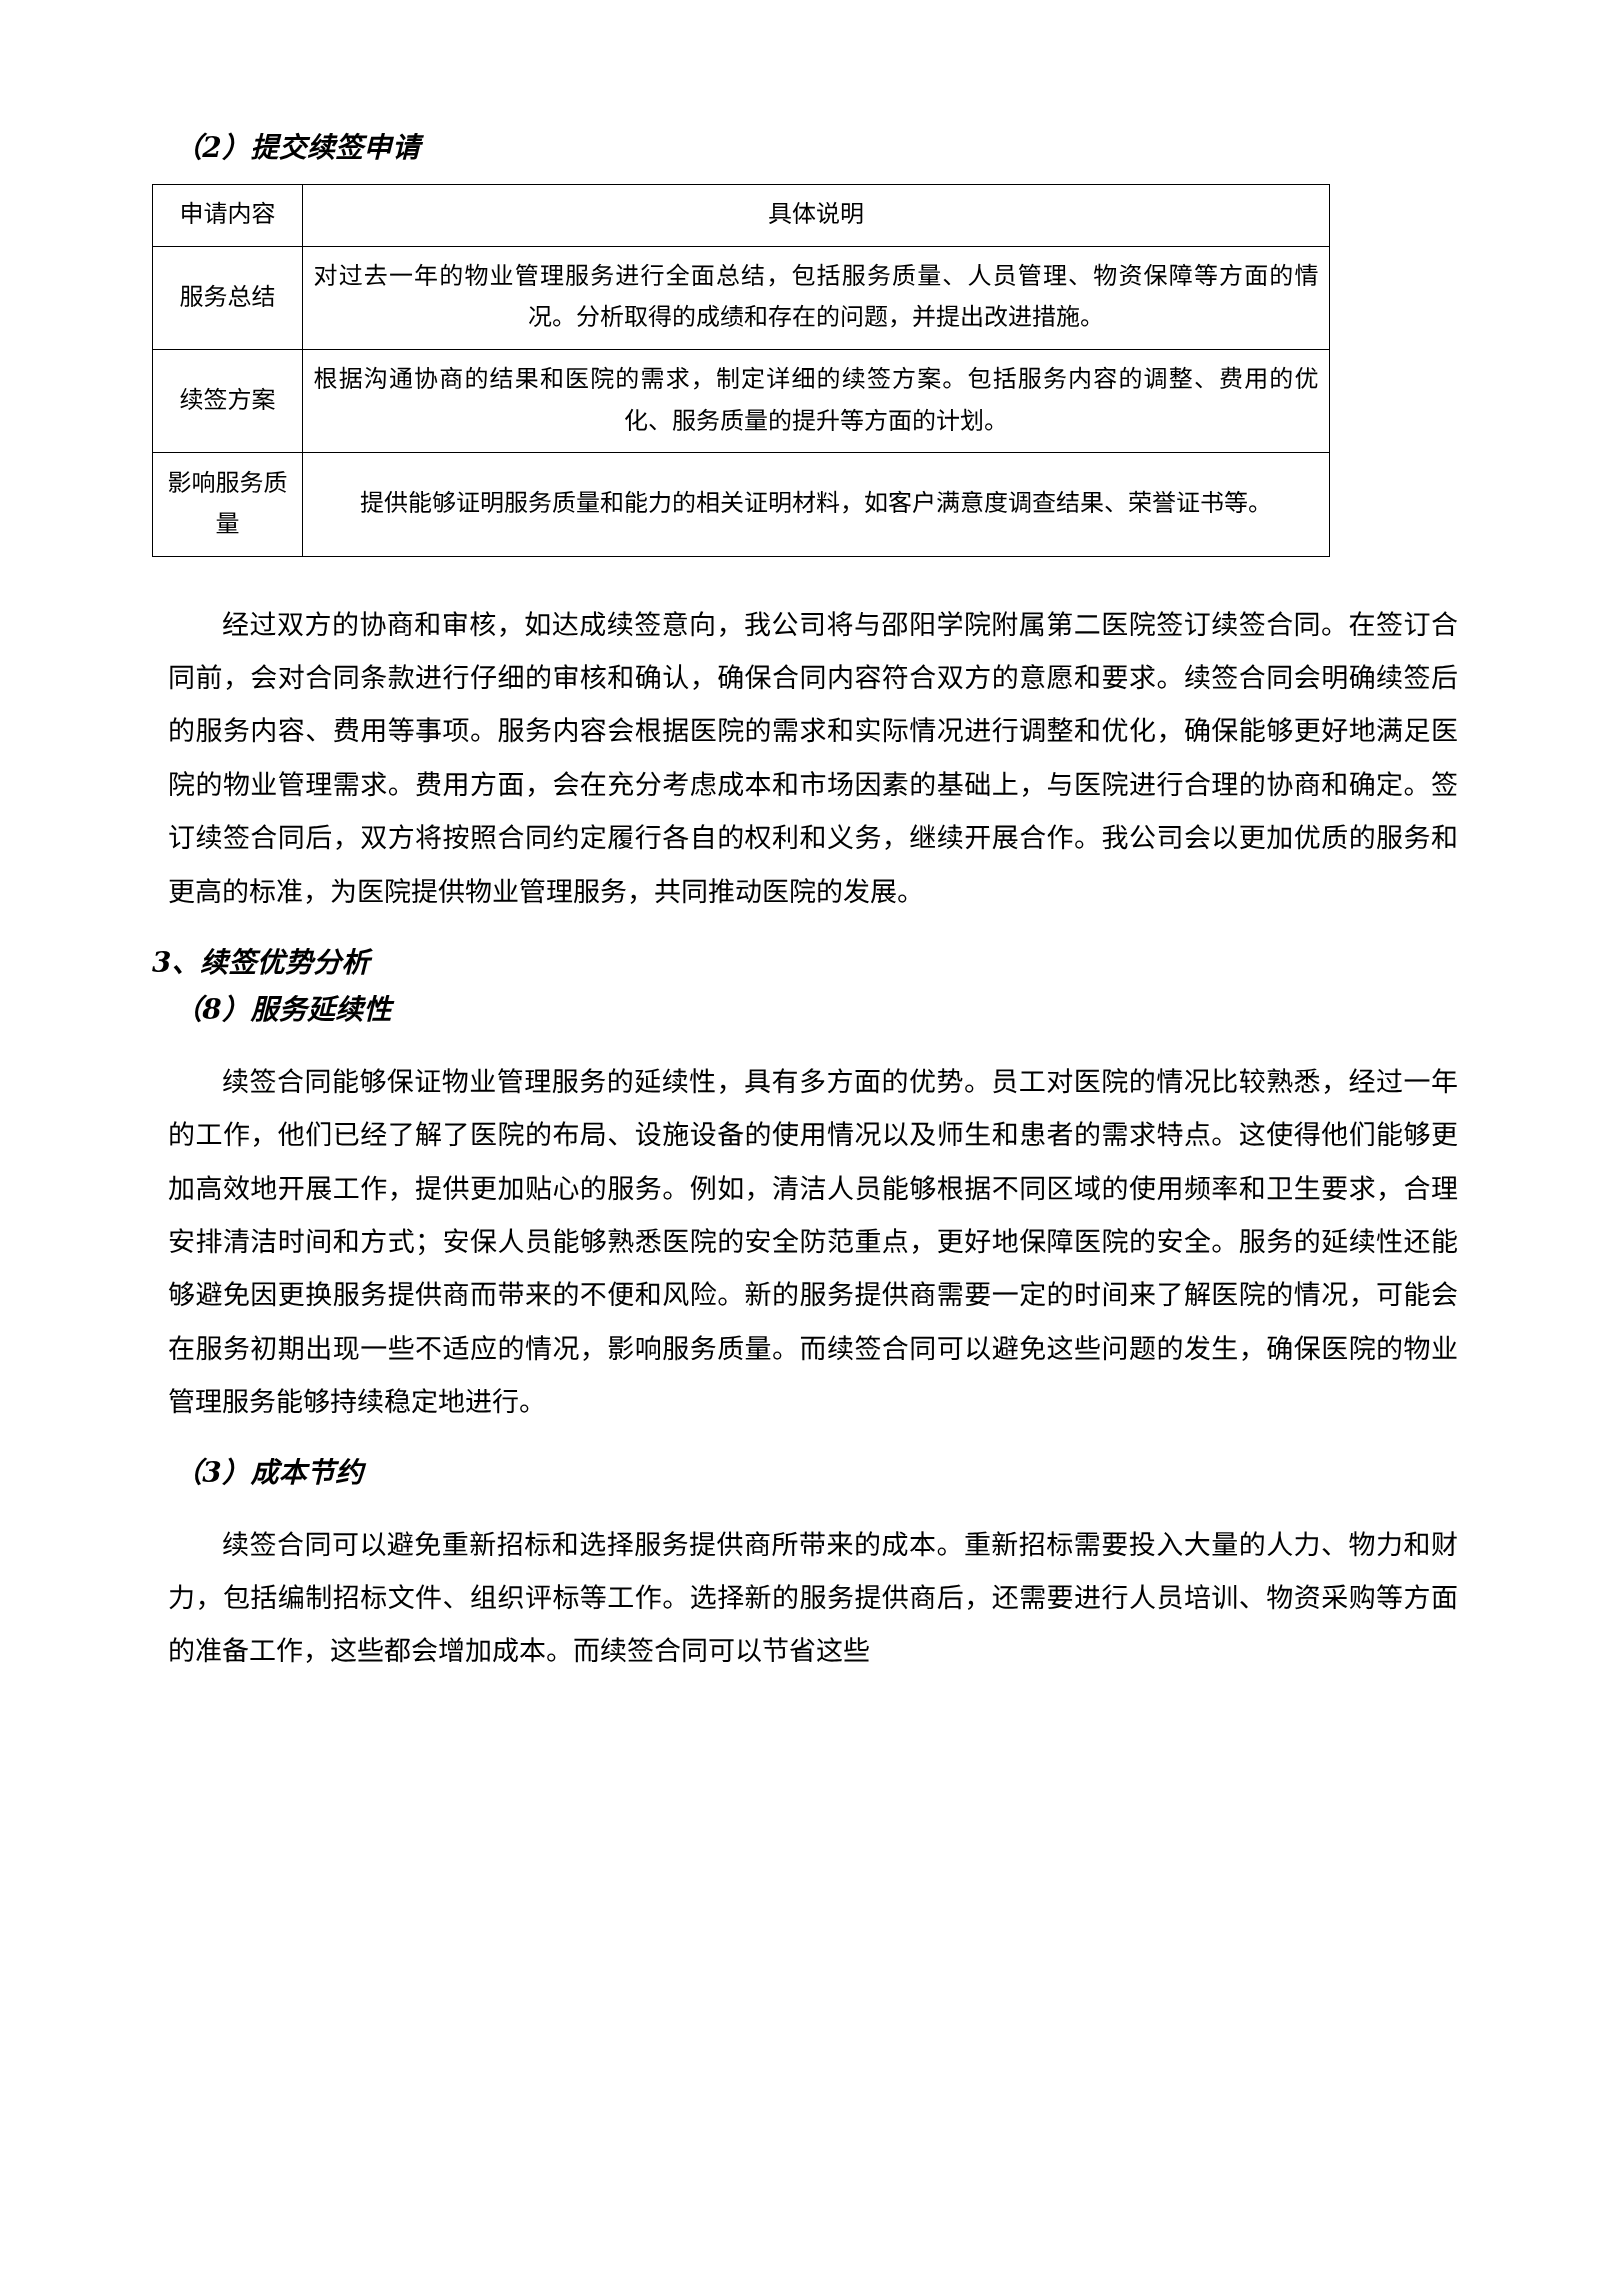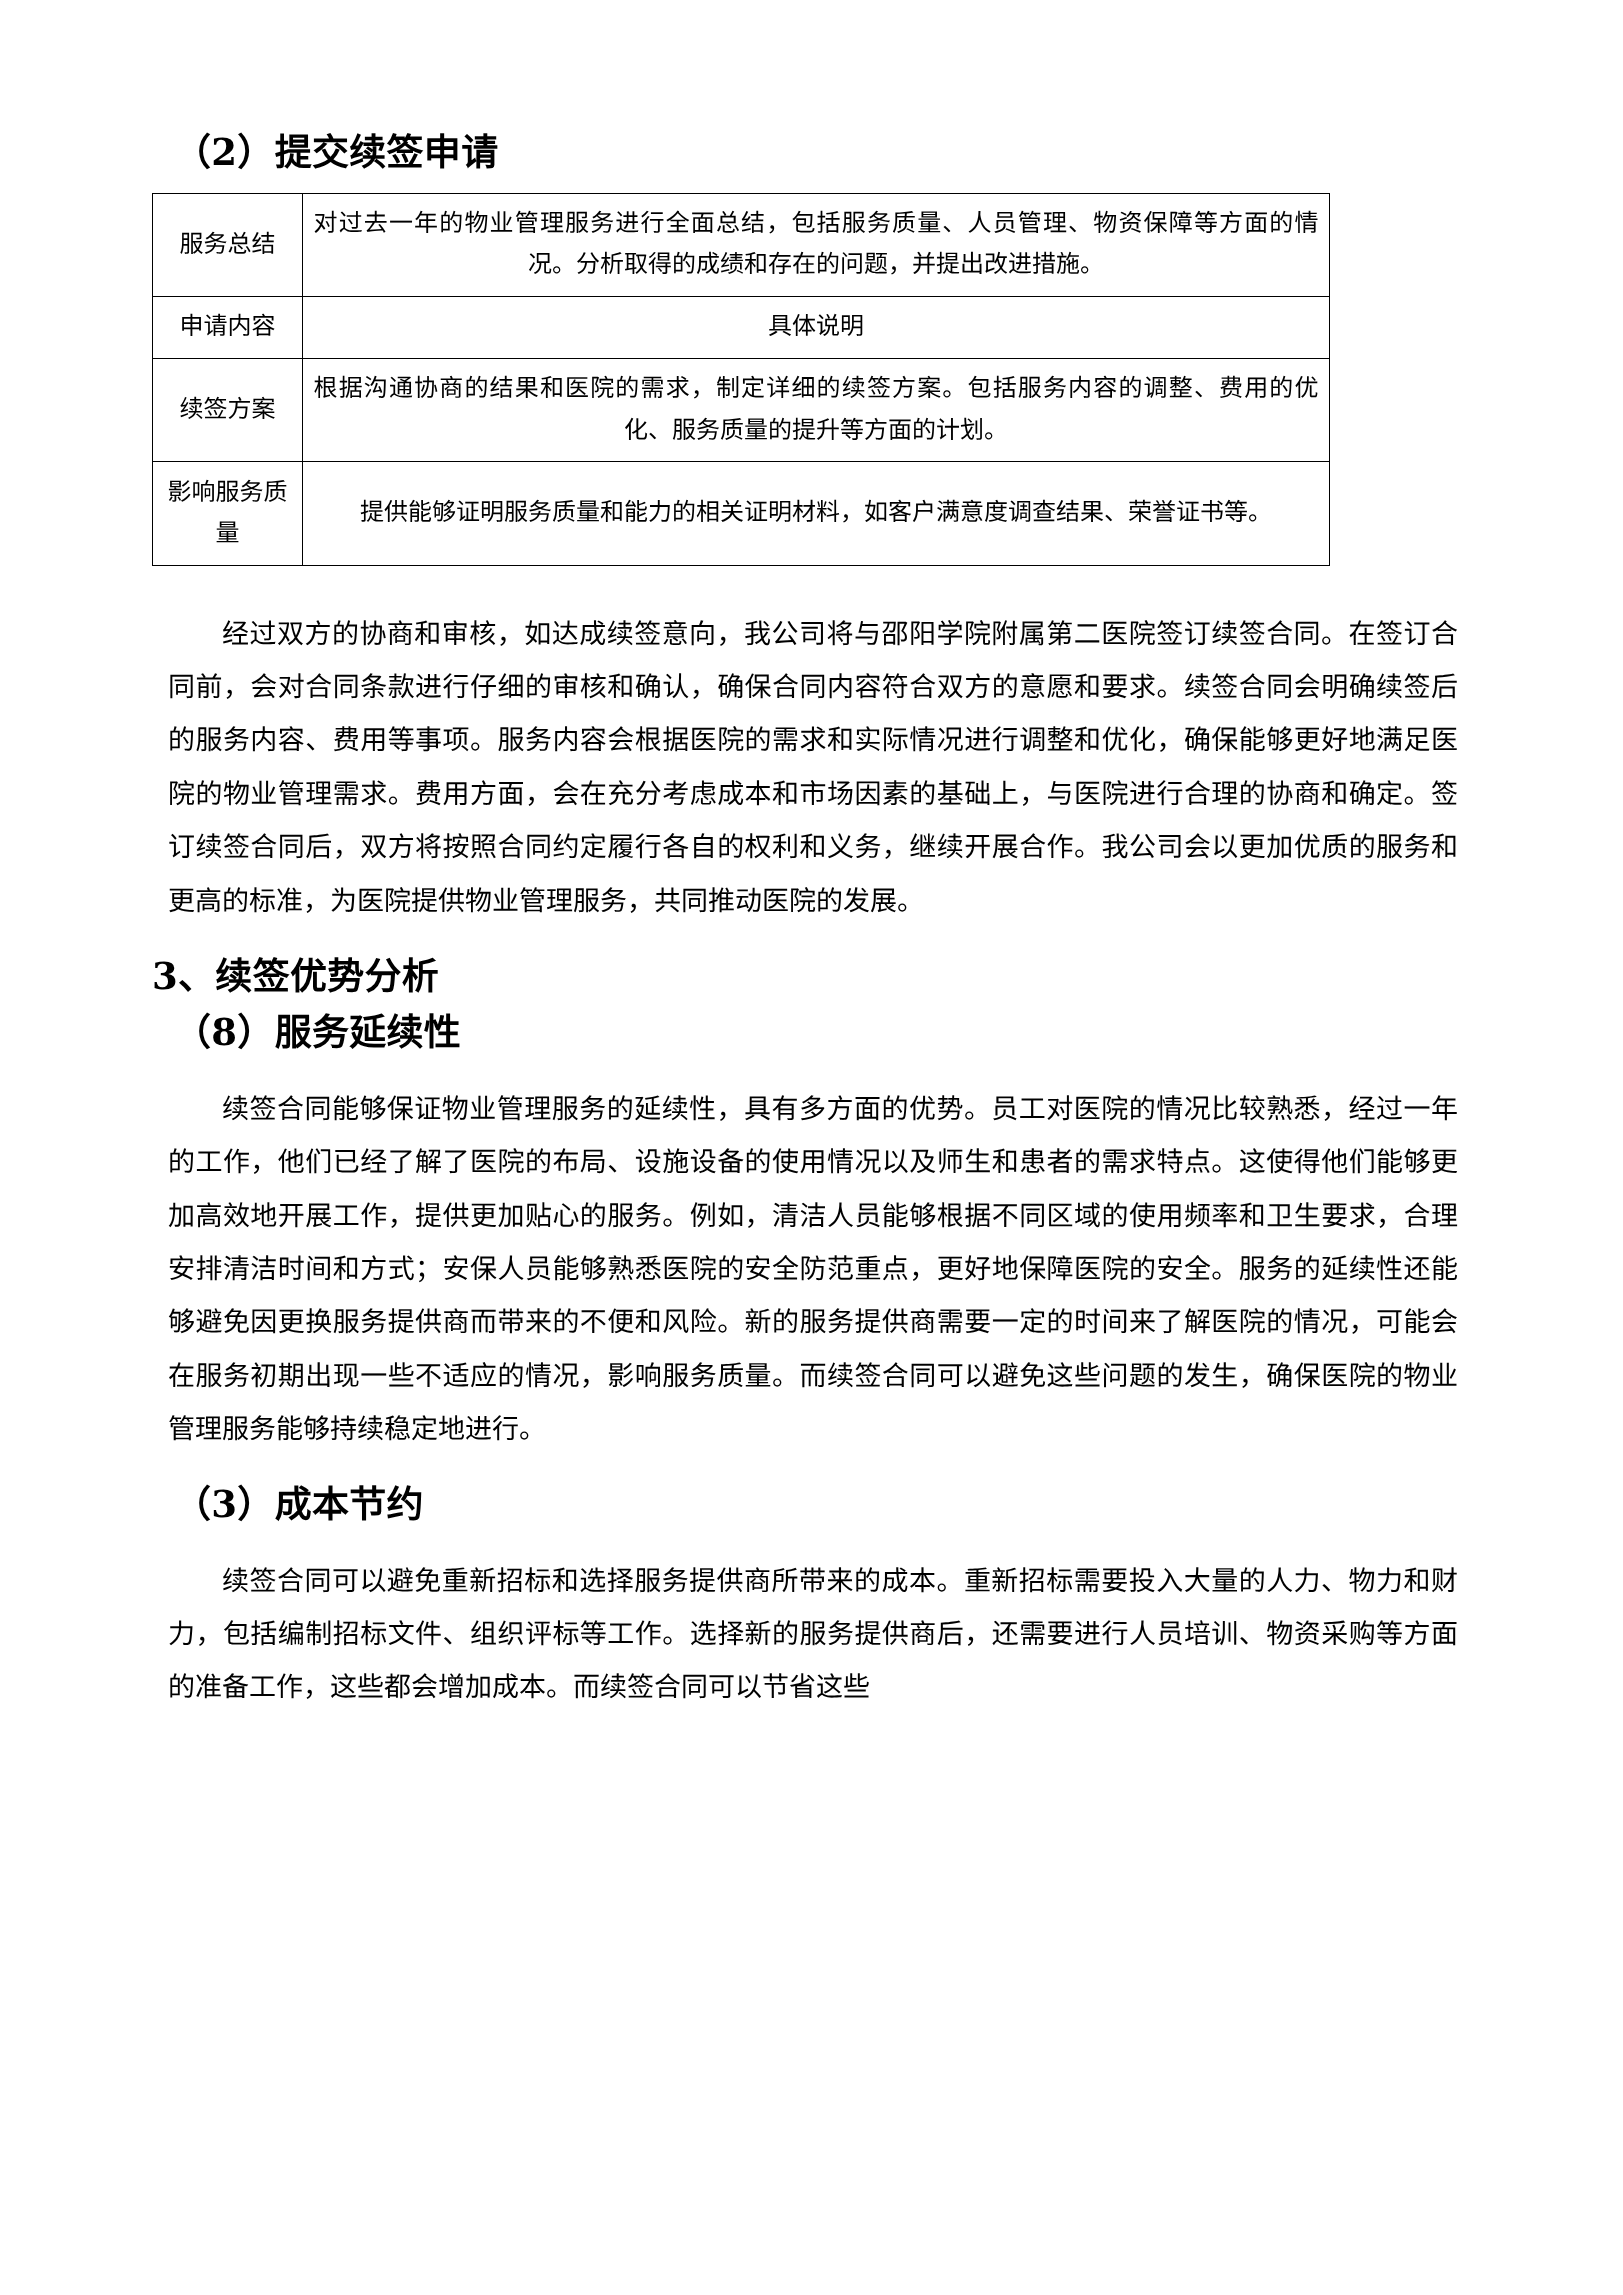--- a/index.html
+++ b/index.html
@@ -21,24 +21,25 @@
     padding: 134px 152px 0 152px;
     overflow: hidden;
   }
   .doc-body {
     width: 1322px;
   }
 
   
   .heading {
     font-weight: bold;
-    font-size: 37px;
+    font-size: 28px;
     line-height: 1.0;
     letter-spacing: 0.3px;
     margin: 0;
+    font-style: italic;
   }
   .heading-sub {
     padding-left: 22px;
   }
   .heading-num {
     padding-left: 0;
   }
   .h-gap-top-1 { margin-top: 0; }
 
   
@@ -97,26 +98,26 @@
 
 <div class="page">
   <div class="doc-body">
 
     <div class="heading heading-sub h-gap-top-1">（2）提交续签申请</div>
 
     <div class="tbl-wrap">
       <table class="apply-table">
         <tbody>
           <tr>
+            <td class="col-label">申请内容</td>
+            <td class="col-desc centered">具体说明</td>
+          </tr>
+          <tr>
             <td class="col-label">服务总结</td>
             <td class="col-desc">对过去一年的物业管理服务进行全面总结，包括服务质量、人员管理、物资保障等方面的情况。分析取得的成绩和存在的问题，并提出改进措施。</td>
-          </tr>
-          <tr>
-            <td class="col-label">申请内容</td>
-            <td class="col-desc centered">具体说明</td>
           </tr>
           <tr>
             <td class="col-label">续签方案</td>
             <td class="col-desc">根据沟通协商的结果和医院的需求，制定详细的续签方案。包括服务内容的调整、费用的优化、服务质量的提升等方面的计划。</td>
           </tr>
           <tr>
             <td class="col-label">影响服务质量</td>
             <td class="col-desc">提供能够证明服务质量和能力的相关证明材料，如客户满意度调查结果、荣誉证书等。</td>
           </tr>
         </tbody>

